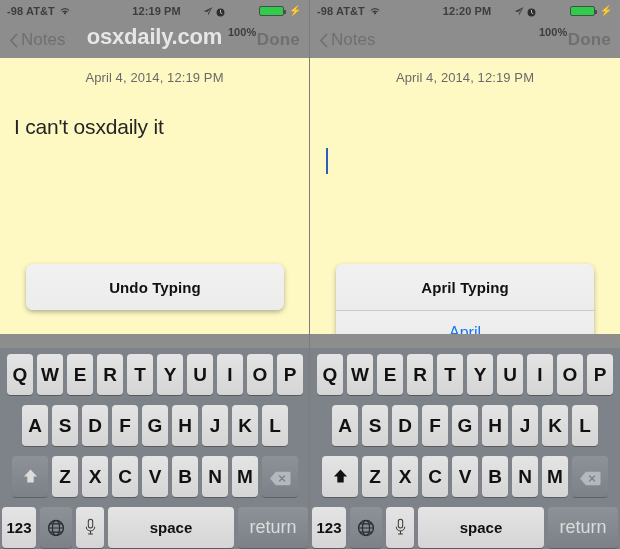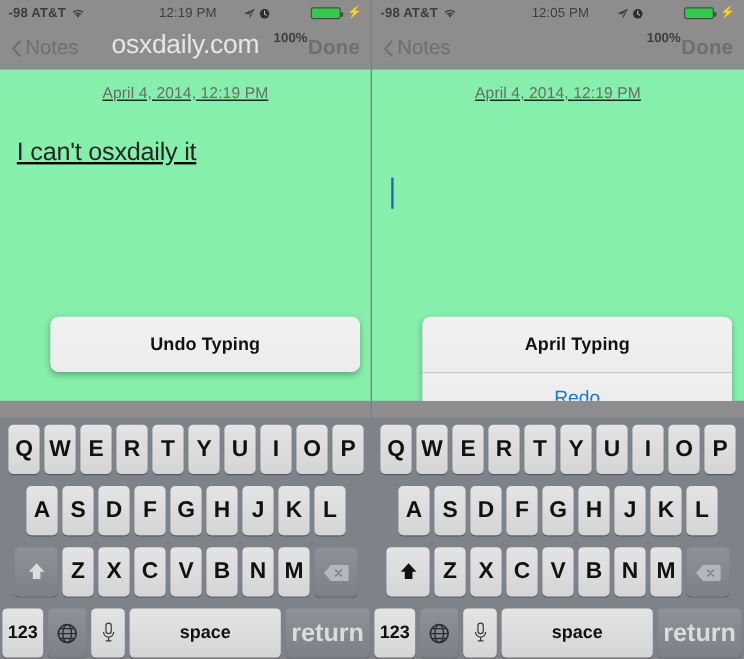--- a/index.html
+++ b/index.html
@@ -45,21 +45,21 @@
     display: flex;
     align-items: center;
     gap: 4px;
     white-space: nowrap;
   }
   .status-center {
     position: absolute;
     left: 0; right: 16px;
     text-align: center;
     font-size: 11px;
-    font-weight: normal;
+    font-weight: bold;
     color: #3d3d3d;
     pointer-events: none;
     margin-left: 20px;
   }
   .status-right {
     margin-left: auto;
     display: flex;
     align-items: center;
     gap: 3px;
     z-index: 2;
@@ -112,33 +112,32 @@
     font-size: 17px;
     font-weight: bold;
     letter-spacing: .2px;
   }
   .watermark {
     position: absolute;
     left: 0; right: 0;
     top: 2px;
     text-align: center;
     font-size: 22px;
-    font-weight: normal;
+    font-weight: bold;
     color: rgba(255,255,255,.78);
     letter-spacing: -.2px;
     pointer-events: none;
   }
 
   
   .note-body {
     position: relative;
     height: 276px;
-    background: #86efac;
+    background: #fef9c3;
     overflow: hidden;
-    text-decoration: underline;
   }
   .note-date {
     text-align: center;
     font-size: 13px;
     color: #6a6a6a;
     padding-top: 12px;
     letter-spacing: .1px;
   }
   .note-text {
     font-size: 21px;
@@ -149,21 +148,21 @@
   .caret {
     width: 2px;
     height: 26px;
     background: #2b5fb8;
     margin: 33px 0 0 16px;
   }
 
   
   .alert {
     position: absolute;
-    left: 42px;
+    left: 26px;
     top: 206px;
     width: 258px;
     background: #eeeeee;
     border-radius: 7px;
     box-shadow: 0 2px 5px rgba(0,0,0,.30);
     overflow: hidden;
     z-index: 20;
   }
   .alert-title {
     height: 46px;
@@ -223,21 +222,21 @@
     background: linear-gradient(#8d9299, #7c8188);
     color: #dcdcdc;
     box-shadow: 0 1px 0 rgba(0,0,0,.25);
   }
   .key.shift  { width: 36px; }
   .key.del    { width: 36px; }
   .key.num    { width: 34px; font-size: 15px; }
   .key.globe  { width: 32px; }
   .key.mic    { width: 28px; }
   .key.space  { flex: 1; max-width: 136px; font-size: 15px; font-weight: bold; }
-  .key.return { width: 70px; font-size: 21px; font-weight: bold; }
+  .key.return { width: 70px; font-size: 18px; font-weight: normal; }
   .row2 { padding: 0 13px; }
   .row4 { margin-bottom: 0; }
 
   .icon-up   { width: 15px; height: 17px; }
   .icon-del  { width: 22px; height: 15px; }
   .icon-globe{ width: 18px; height: 18px; }
   .icon-mic  { width: 11px; height: 19px; }
 </style>
 </head>
 <body>
@@ -379,21 +378,21 @@
       <div class="status-left">
         <span>-98 AT&amp;T</span>
         <span class="wifi-icon">
           <svg viewBox="0 0 24 20" width="12" height="10">
             <path d="M12 17.5l3-4.2a5 5 0 0 0-6 0z" fill="#3d3d3d"></path>
             <path d="M4.5 8.2a12 12 0 0 1 15 0" stroke="#3d3d3d" stroke-width="2.2" fill="none" stroke-linecap="round"></path>
             <path d="M7.6 11.6a8 8 0 0 1 8.8 0" stroke="#3d3d3d" stroke-width="2.2" fill="none" stroke-linecap="round"></path>
           </svg>
         </span>
       </div>
-      <div class="status-center">12:05 PM</div>
+      <div class="status-center">12:20 PM</div>
       <div class="status-right">
         <span class="loc-icon">
           <svg viewBox="0 0 16 16" width="10" height="10">
             <path d="M15 2L1 8.2l5.6 1.4L13 4.3 8.1 11v4z" fill="#3d3d3d"></path>
           </svg>
         </span>
         <span class="alarm-icon">
           <svg viewBox="0 0 16 16" width="9" height="9">
             <circle cx="8" cy="8" r="7" fill="#2e2e2e"></circle>
             <path d="M8 4v4.4l2.6 1.6" stroke="#cfcfcf" stroke-width="1.5" fill="none" stroke-linecap="round"></path>
@@ -418,21 +417,21 @@
       <div class="watermark"></div>
     </div>
 
     <div class="note-body">
       <div class="note-date">April 4, 2014, 12:19 PM</div>
       <div class="note-text"></div>
       <div class="caret" style="background: rgb(43, 95, 184);"></div>
 
       <div class="alert">
         <div class="alert-title">April Typing</div>
-        <div class="alert-btn" style="color: rgb(17, 118, 239);">Redo</div>
+        <div class="alert-btn" style="color: rgb(17, 118, 239);">April</div>
 
       </div>
     </div>
 
     <div class="keyboard">
       <div class="krow row1">
           <div class="key letter">Q</div>
           <div class="key letter">W</div>
           <div class="key letter">E</div>
           <div class="key letter">R</div>

